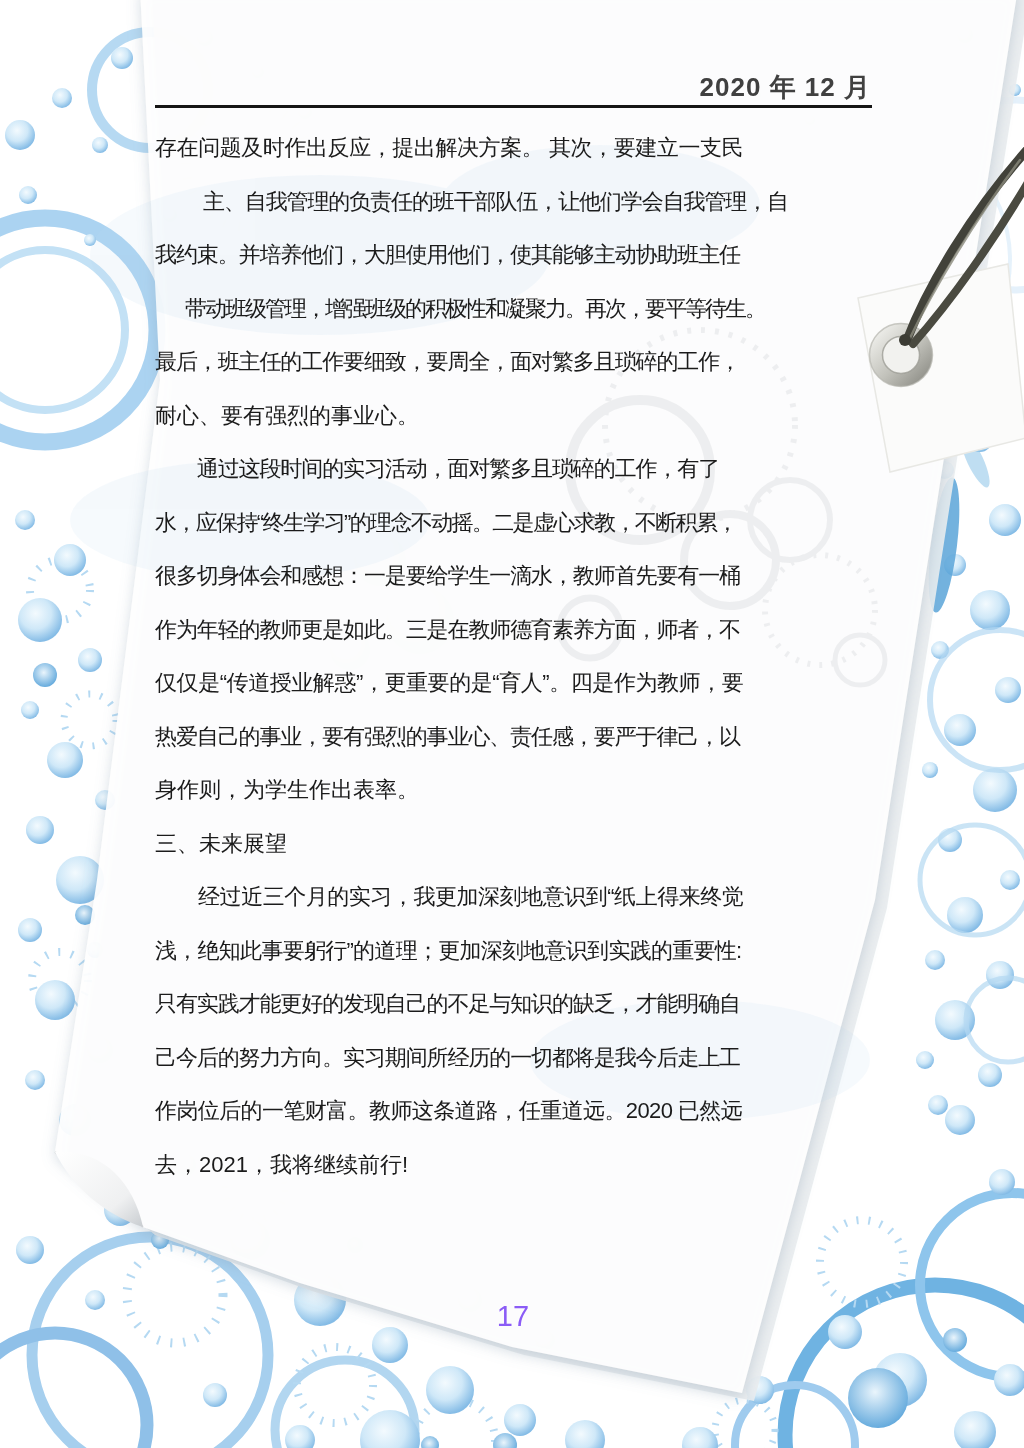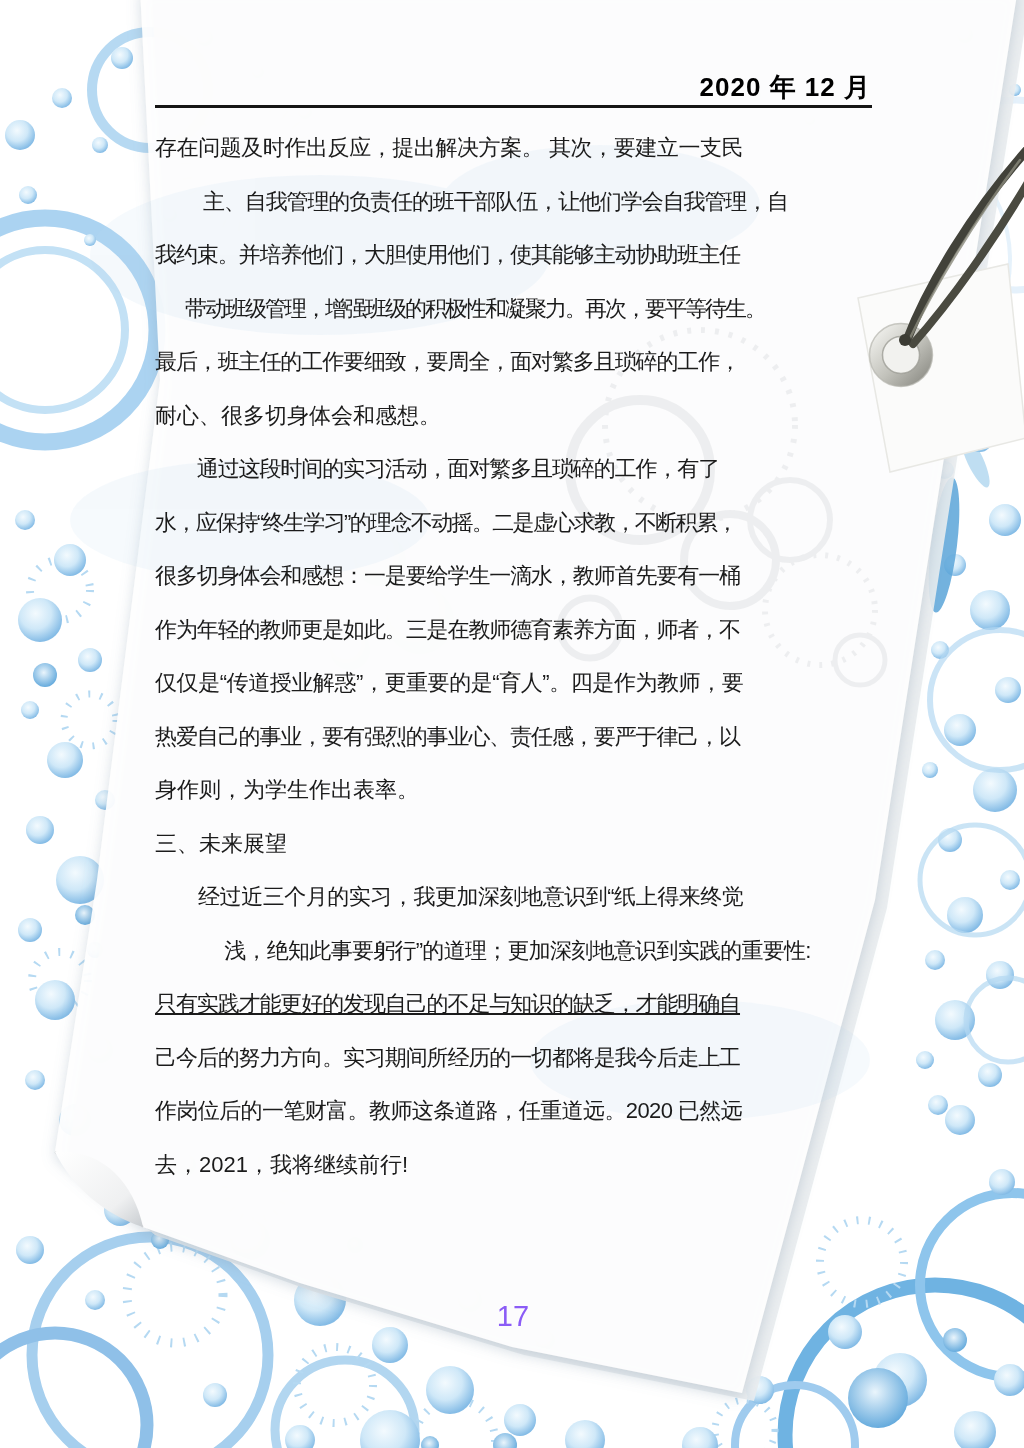--- a/index.html
+++ b/index.html
@@ -1,20 +1,20 @@
 <!DOCTYPE html>
 <html><head>
 <meta charset="utf-8">
 <style>
   html,body{margin:0;padding:0;background:#ffffff;}
   .stage{position:relative;width:1024px;height:1448px;overflow:hidden;
          font-family:"Liberation Sans","DejaVu Sans",sans-serif;background:#ffffff;}
   .scene{position:absolute;left:0;top:0;width:1024px;height:1448px;}
   .header-date{position:absolute;left:155px;top:70px;width:716px;text-align:right;
-         font-size:26px;font-weight:600;color:#000000;letter-spacing:1px;}
+         font-size:26px;font-weight:600;color:#404040;letter-spacing:1px;}
   .header-rule{position:absolute;left:155px;top:105px;width:717px;height:3px;background:#151515;}
   .text-block{position:absolute;left:155px;top:121px;width:725px;}
   .line{height:53.5px;line-height:53.5px;font-size:22px;color:#1b1b1b;
         font-weight:500;white-space:pre;}
   .page-number{position:absolute;left:468px;top:1300px;width:90px;text-align:center;
         font-size:29px;color:#8b5cf6;}
 </style>
 </head>
 <body>
 
@@ -247,31 +247,31 @@
 
   <div class="header-date">2020 年 12 月</div>
   <div class="header-rule"></div>
 
   <div class="text-block" id="text-block">
       <div class="line" style="display: block; letter-spacing: -0.428571px;">存在问题及时作出反应，提出解决方案。 其次，要建立一支民</div>
       <div class="line" style="display: block; letter-spacing: -1.10714px; margin-left: 48px;">主、自我管理的负责任的班干部队伍，让他们学会自我管理，自</div>
       <div class="line" style="display: block; letter-spacing: -1.10714px;">我约束。并培养他们，大胆使用他们，使其能够主动协助班主任</div>
       <div class="line" style="display: block; letter-spacing: -2px; margin-left: 30px;">带动班级管理，增强班级的积极性和凝聚力。再次，要平等待生。</div>
       <div class="line" style="display: block; letter-spacing: -1.10714px;">最后，班主任的工作要细致，要周全，面对繁多且琐碎的工作，</div>
-      <div class="line line--left">耐心、很多切身体会和感想。</div>
+      <div class="line line--left">耐心、要有强烈的事业心。</div>
       <div class="line" style="display: block; letter-spacing: -1.10714px;">　　通过这段时间的实习活动，面对繁多且琐碎的工作，有了</div>
       <div class="line" style="display: block; letter-spacing: -1.63333px;">水，应保持“终生学习”的理念不动摇。二是虚心求教，不断积累，</div>
       <div class="line" style="display: block; letter-spacing: -1.10714px;">很多切身体会和感想：一是要给学生一滴水，教师首先要有一桶</div>
       <div class="line" style="display: block; letter-spacing: -1.10714px;">作为年轻的教师更是如此。三是在教师德育素养方面，师者，不</div>
       <div class="line" style="display: block; letter-spacing: -0.433333px;">仅仅是“传道授业解惑”，更重要的是“育人”。四是作为教师，要</div>
       <div class="line" style="display: block; letter-spacing: -1.10714px;">热爱自己的事业，要有强烈的事业心、责任感，要严于律己，以</div>
       <div class="line line--left">身作则，为学生作出表率。</div>
       <div class="line line--left">三、未来展望</div>
       <div class="line" style="display: block; letter-spacing: -0.464286px;">　　经过近三个月的实习，我更加深刻地意识到“纸上得来终觉</div>
-      <div class="line" style="display: block; letter-spacing: -0.724138px; text-align: center;">浅，绝知此事要躬行”的道理；更加深刻地意识到实践的重要性:</div>
-      <div class="line" style="display: block; letter-spacing: -1.10714px; text-decoration: underline;">只有实践才能更好的发现自己的不足与知识的缺乏，才能明确自</div>
+      <div class="line" style="display: block; letter-spacing: -0.724138px;">浅，绝知此事要躬行”的道理；更加深刻地意识到实践的重要性:</div>
+      <div class="line" style="display: block; letter-spacing: -1.10714px;">只有实践才能更好的发现自己的不足与知识的缺乏，才能明确自</div>
       <div class="line" style="display: block; letter-spacing: -1.10714px;">己今后的努力方向。实习期间所经历的一切都将是我今后走上工</div>
       <div class="line" style="display: block; letter-spacing: -0.6px;">作岗位后的一笔财富。教师这条道路，任重道远。2020 已然远</div>
       <div class="line line--left">去，2021，我将继续前行!</div>
     </div>
 
   <div class="page-number">17</div>
 </div>
 
 </body></html>

